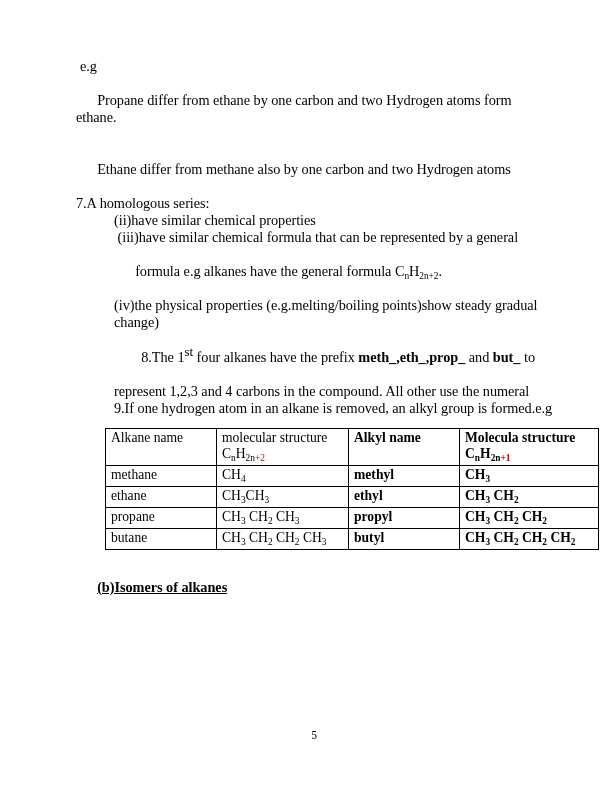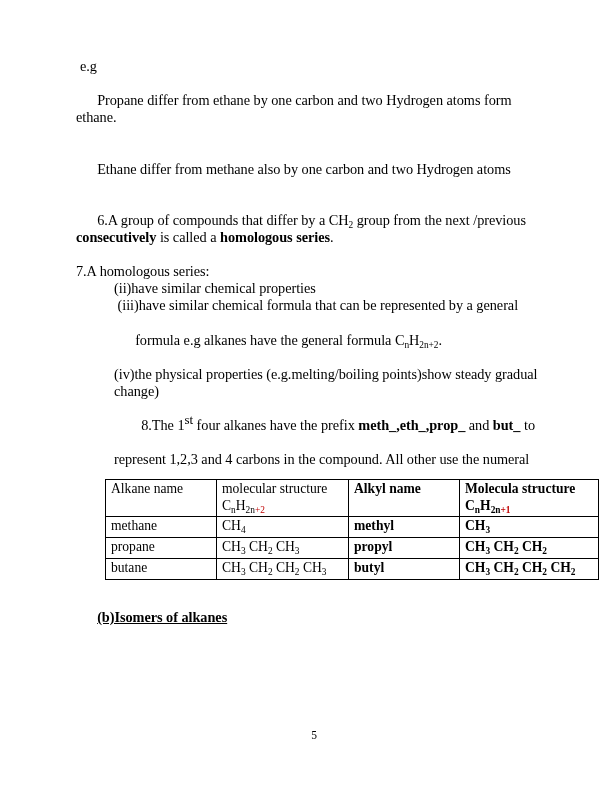--- a/index.html
+++ b/index.html
@@ -97,57 +97,61 @@
     <div class="line indent-xs">e.g</div>
 
     <div class="line">
       <span>Propane differ from ethane by one carbon and two Hydrogen atoms form ethane.</span>
     </div>
 
     <div class="line">
       <span>Ethane differ from methane also by one carbon and two Hydrogen atoms</span>
     </div>
 
-    <div class="line">
-      <span>6.A group of compounds that differ by a CH</span><sub>2</sub><span> group from the next /previous </span><b>consecutively</b><span> is called a </span><b>homologous series</b><span>.</span>
-    </div>
 
     <div class="line">7.A homologous series:</div>
 
 
     <div class="line indent-md">(ii)have similar chemical properties</div>
 
     <div class="line indent-md"> (iii)have similar chemical formula that can be represented by a general</div>
     <div class="line indent-md">
       <span>formula e.g alkanes have the general formula C</span><sub>n</sub><span>H</span><sub>2n+2</sub><span>.</span>
     </div>
 
     <div class="line indent-md">(iv)the physical properties (e.g.melting/boiling points)show steady gradual</div>
     <div class="line indent-md">change)</div>
 
     <div class="line indent-lg">
       <span>8.The 1</span><sup>st</sup><span> four alkanes have the prefix </span><b>meth_,eth_,prop_</b><span> and </span><b>but_</b><span> to</span>
     </div>
     <div class="line indent-md">represent 1,2,3 and 4 carbons in the compound. All other use the numeral</div>
 
+    <div class="line indent-md">9.If one hydrogen atom in an alkane is removed, an alkyl group is formed.e.g</div>
 
     <div class="tbl-wrap">
       <table class="alk">
         <tbody>
           <tr>
             <td class="c1"><span>Alkane name</span></td>
             <td class="c2"><span>molecular structure</span><br><span><span>C</span><sub>n</sub><span>H</span><sub>2n<span class="red">+2</span></sub></span></td>
             <td class="c3"><span style="font-weight: bold;">Alkyl name</span></td>
             <td class="c4"><span style="font-weight: bold;">Molecula structure</span><br><span style="font-weight: bold;"><span>C</span><sub>n</sub><span>H</span><sub>2n<span class="red">+1</span></sub></span></td>
           </tr>
         <tr>
               <td class="c1">methane</td>
               <td class="c2"><span>CH</span><sub>4</sub></td>
               <td class="c3" style="font-weight: bold;">methyl</td>
               <td class="c4" style="font-weight: bold;"><span>CH</span><sub>3</sub></td>
+            </tr>
+            <tr>
+              <td class="c1">ethane</td>
+              <td class="c2"><span>CH</span><sub>3</sub><span>CH</span><sub>3</sub></td>
+              <td class="c3" style="font-weight: bold;">ethyl</td>
+              <td class="c4" style="font-weight: bold;"><span>CH</span><sub>3</sub><span> CH</span><sub>2</sub></td>
             </tr>
             <tr>
               <td class="c1">propane</td>
               <td class="c2"><span>CH</span><sub>3</sub><span> CH</span><sub>2</sub><span> CH</span><sub>3</sub></td>
               <td class="c3" style="font-weight: bold;">propyl</td>
               <td class="c4" style="font-weight: bold;"><span>CH</span><sub>3</sub><span> CH</span><sub>2</sub><span> CH</span><sub>2</sub></td>
             </tr>
             <tr>
               <td class="c1">butane</td>
               <td class="c2"><span>CH</span><sub>3</sub><span> CH</span><sub>2</sub><span> CH</span><sub>2</sub><span> CH</span><sub>3</sub></td>

